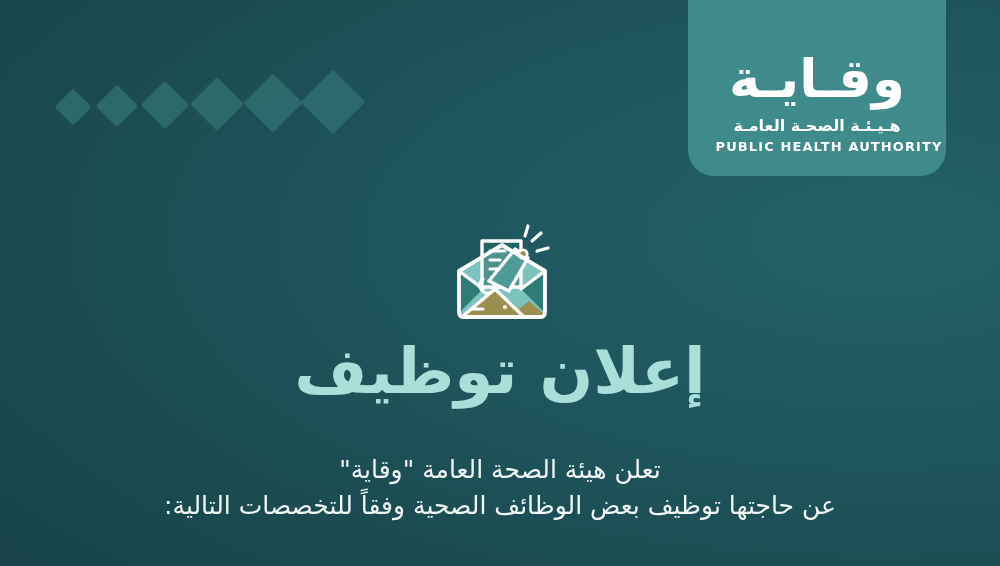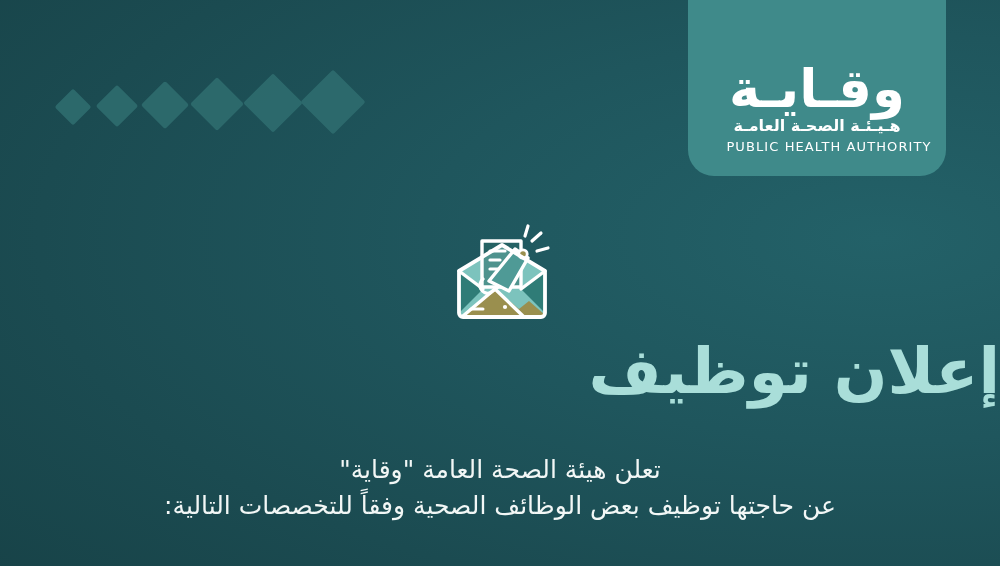--- a/index.html
+++ b/index.html
@@ -46,38 +46,38 @@
     align-items:center;
     justify-content:flex-end;
     padding-bottom:22px;
   }
   #logo-wordmark {
     color:#ffffff;
     font-size:53px;
     font-weight:bold;
     line-height:1;
     letter-spacing:1px;
-    margin-bottom:1px;
+    margin-bottom:11px;
     direction:rtl;
     white-space:nowrap;
   }
   #logo-sub-ar {
     color:#ffffff;
     font-size:16px;
     font-weight:bold;
     letter-spacing:.6px;
     line-height:1.2;
     direction:rtl;
     white-space:nowrap;
     margin-bottom:4px;
   }
   #logo-sub-en {
     color:#ffffff;
     font-size:13px;
-    font-weight:normal;
+    font-weight:bold;
     letter-spacing:1.1px;
     direction:ltr;
     white-space:nowrap;
     padding-left:24px;
   }
 
   
   #announce-icon {
     position:absolute;
     left:449px; top:219px;
@@ -163,20 +163,20 @@
 
       <path d="M10 52 L53 26 L96 52 L96 94 A4 4 0 0 1 92 98 L14 98 A4 4 0 0 1 10 94 Z" fill="none" stroke="#ffffff" stroke-width="3.8" stroke-linejoin="round"></path>
       <path d="M10 52 L34 70" fill="none" stroke="#ffffff" stroke-width="3.4" stroke-linecap="round"></path>
       <path d="M96 52 L72 70" fill="none" stroke="#ffffff" stroke-width="3.4" stroke-linecap="round"></path>
       <path d="M14 97 L46 70 L74 97" fill="none" stroke="#ffffff" stroke-width="3.4" stroke-linecap="round" stroke-linejoin="round"></path>
       <circle cx="56" cy="88" r="2.1" fill="#ffffff"></circle>
       <line x1="22" y1="90" x2="34" y2="90" stroke="#ffffff" stroke-width="3" stroke-linecap="round"></line>
     </svg>
   </div>
 
-  <h1 id="headline" style="color: rgb(169, 222, 217); text-align: right;">إعلان توظيف</h1>
+  <h1 id="headline" style="color: rgb(169, 222, 217);">إعلان توظيف</h1>
 
   <div id="body-copy" style="color: rgb(242, 247, 246);">
     <div class="bodyline">تعلن هيئة الصحة العامة "وقاية"</div>
     <div class="bodyline">عن حاجتها توظيف بعض الوظائف الصحية وفقاً للتخصصات التالية:</div>
   </div>
 
 </div>
 
 </body></html>

